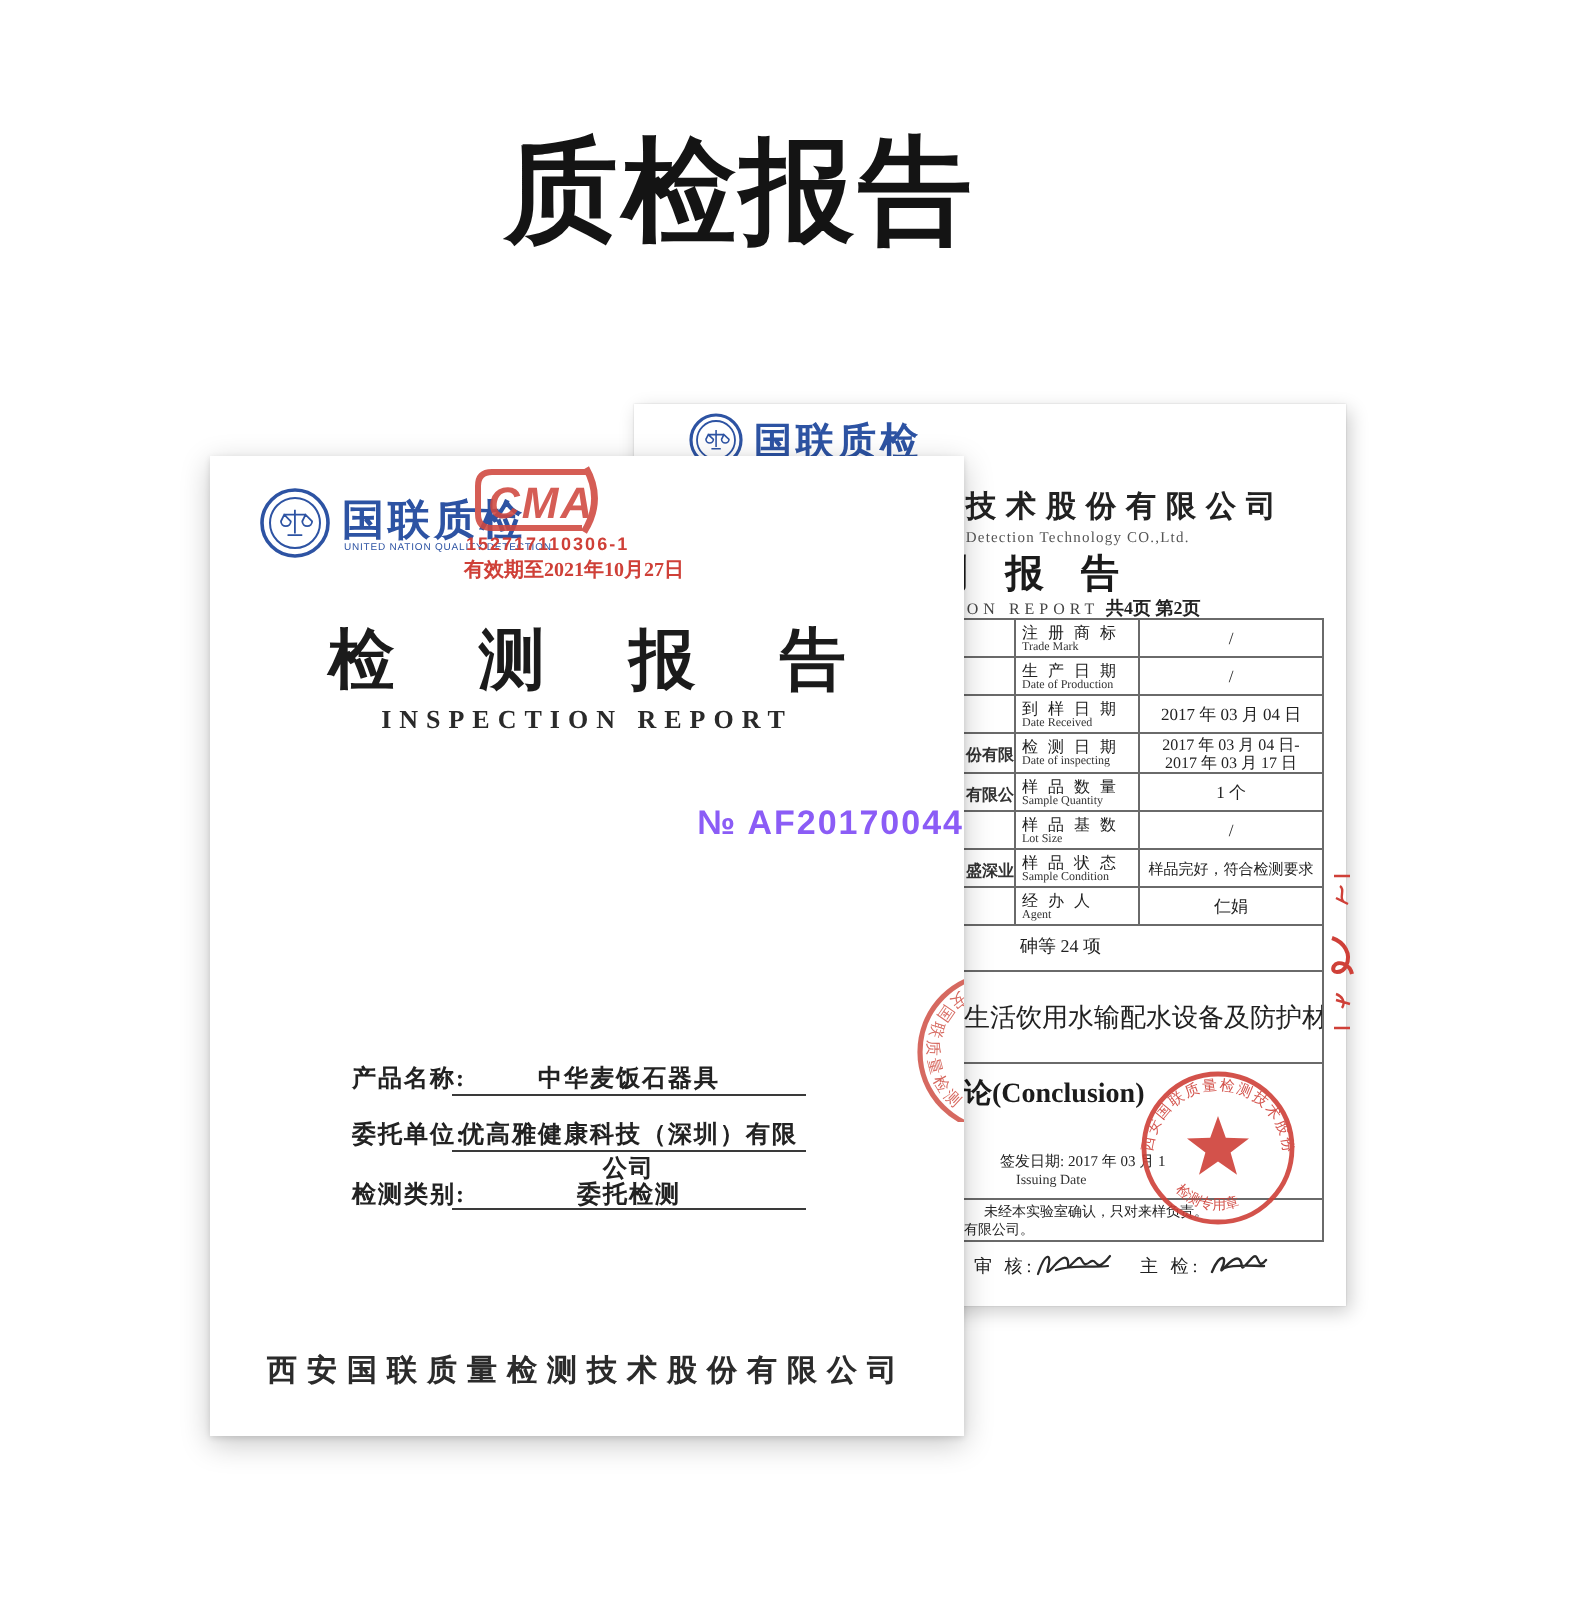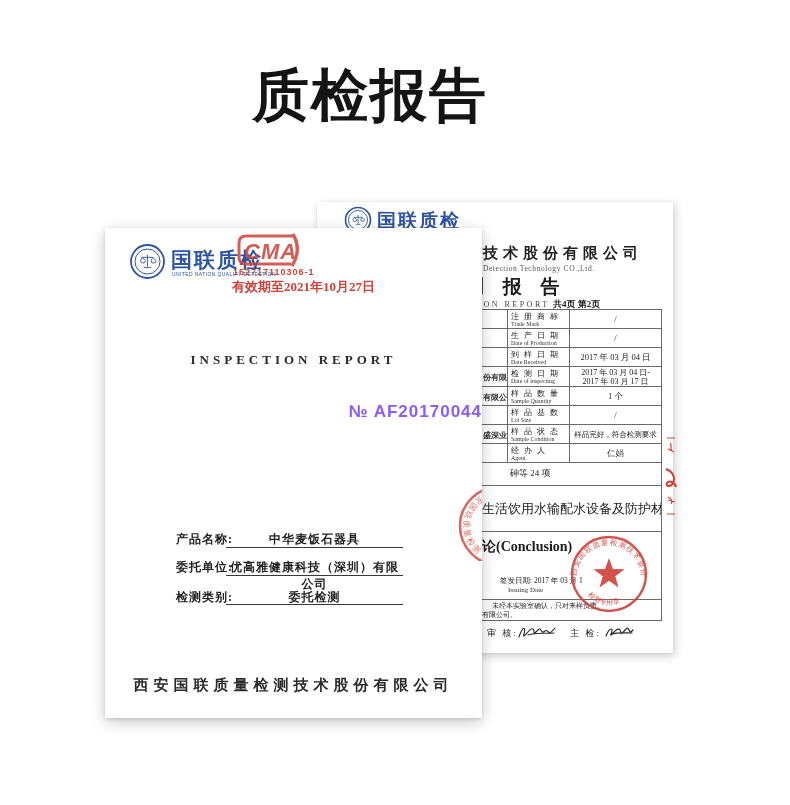--- a/index.html
+++ b/index.html
@@ -22,21 +22,21 @@
   .blue{color:#2d53a3;}
   .red{color:#cf4038;}
 
   
   .fp-logo-text{position:absolute;left:66px;top:18px;font-family:"Liberation Sans",sans-serif;
                 font-size:21px;font-weight:bold;letter-spacing:2px;}
   .fp-logo-caption{position:absolute;left:67px;top:43px;font-family:"Liberation Sans",sans-serif;
                    font-size:5px;letter-spacing:.4px;}
   .fp-cma-num{position:absolute;left:128px;top:39px;font-family:"Liberation Sans",sans-serif;
               font-size:9px;font-weight:bold;letter-spacing:1px;}
-  .fp-cma-valid{position:absolute;left:127px;top:50px;font-size:13px;font-weight:bold;}
+  .fp-cma-valid{position:absolute;left:127px;top:50px;font-size:10px;font-weight:bold;}
   .fp-title{position:absolute;left:0;top:80px;width:100%;text-align:center;
             font-size:33px;font-weight:bold;letter-spacing:17px;text-indent:17px;color:#1b1b1b;}
   .fp-subtitle{position:absolute;left:0;top:124px;width:100%;text-align:center;
                font-size:13px;font-weight:600;letter-spacing:4px;color:#2a2a2a;}
   .fp-report-no{position:absolute;left:0;top:174px;width:100%;text-align:right;
                 font-family:"Liberation Sans",sans-serif;
                 font-size:17px;font-weight:bold;letter-spacing:1px;color:#8b5cf6;}
   .field-label{position:absolute;left:71px;font-size:12px;font-weight:bold;letter-spacing:1px;}
   .field-value{position:absolute;left:121px;width:177px;text-align:center;
                font-size:12px;font-weight:bold;letter-spacing:1px;}
@@ -235,20 +235,21 @@
     <div class="fp-logo-caption blue">UNITED NATION QUALITY DETECTION</div>
 
     <svg class="abs" style="left:130px;top:4px;opacity:.88" width="68" height="36" viewBox="0 0 68 36">
       <path d="M58 4 H11 Q4 4 4 11 V25 Q4 32 11 32 H56" fill="none" stroke="#d0473e" stroke-width="3"></path>
       <path d="M58 2 Q67 18 57 34" fill="none" stroke="#d0473e" stroke-width="3.4"></path>
       <text x="9" y="27" fill="#d0473e" font-size="22" font-weight="bold" font-style="italic" font-family="Liberation Sans, sans-serif" letter-spacing="1">CMA</text>
     </svg>
     <div class="fp-cma-num red">152717110306-1</div>
     <div class="fp-cma-valid red">有效期至2021年10月27日</div>
 
+    <div class="fp-title">检 测 报 告</div>
     <div class="fp-subtitle">INSPECTION REPORT</div>
     <div class="fp-report-no">№ AF20170044</div>
 
     <div class="field-label" style="top:303px">产品名称:</div>
     <div class="field-value" style="top:303px">中华麦饭石器具</div>
     <div class="field-line" style="top:319px"></div>
 
     <div class="field-label" style="top:331px">委托单位:</div>
     <div class="field-value" style="top:331px">优高雅健康科技（深圳）有限公司</div>
     <div class="field-line" style="top:347px"></div>

